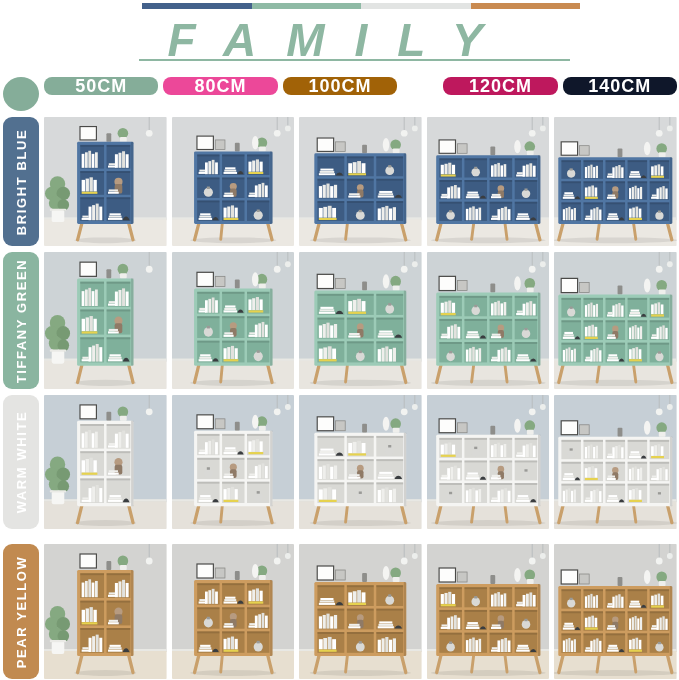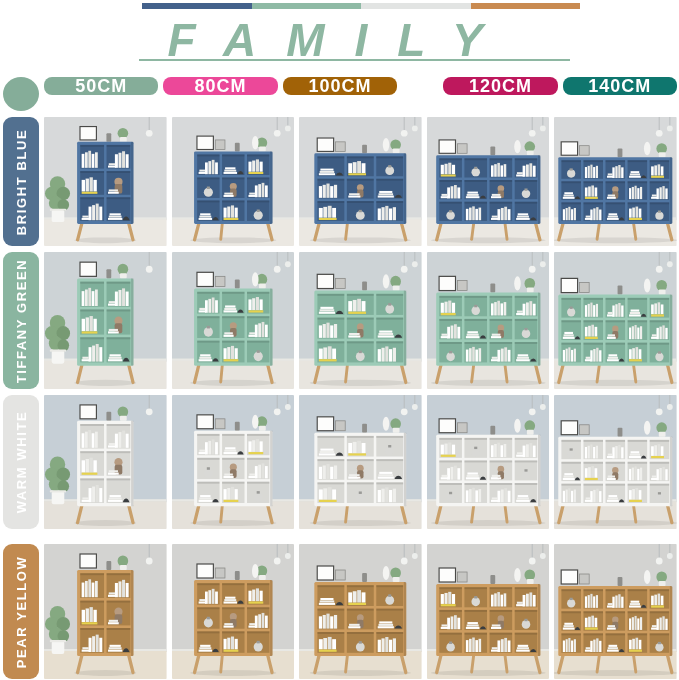--- a/index.html
+++ b/index.html
@@ -47,21 +47,21 @@
   </div>
   <h1 class="brand-title" style="color: rgb(142, 183, 162); margin-top: 8px;">FAMILY</h1>
   <div class="brand-underline" style="background: rgb(142, 183, 162);"></div>
 
   <div class="size-row">
     <div class="legend-dot" style="background: rgb(133, 173, 153);"></div>
     <div class="size-pill" style="background: rgb(133, 173, 153);">50CM</div>
     <div class="size-pill" style="background: #ec4899;">80CM</div>
     <div class="size-pill" style="background: #a16207;">100CM</div>
     <div class="size-pill" style="background: #be185d; margin-left: 41px;">120CM</div>
-    <div class="size-pill" style="background: #0f766e;">140CM</div>
+    <div class="size-pill" style="background: #0f172a;">140CM</div>
   </div>
 
   <div class="band band-0">
     <div class="vlabel" style="background: rgb(82, 112, 144);">
       <span>BRIGHT BLUE</span>
     </div>
     <div class="photos">
         <div class="cell">
           <svg viewBox="0 0 127 135" preserveAspectRatio="none">
             <rect x="0" y="0" width="127" height="108" fill="#d7d9da" rx="0" opacity="1"></rect>

